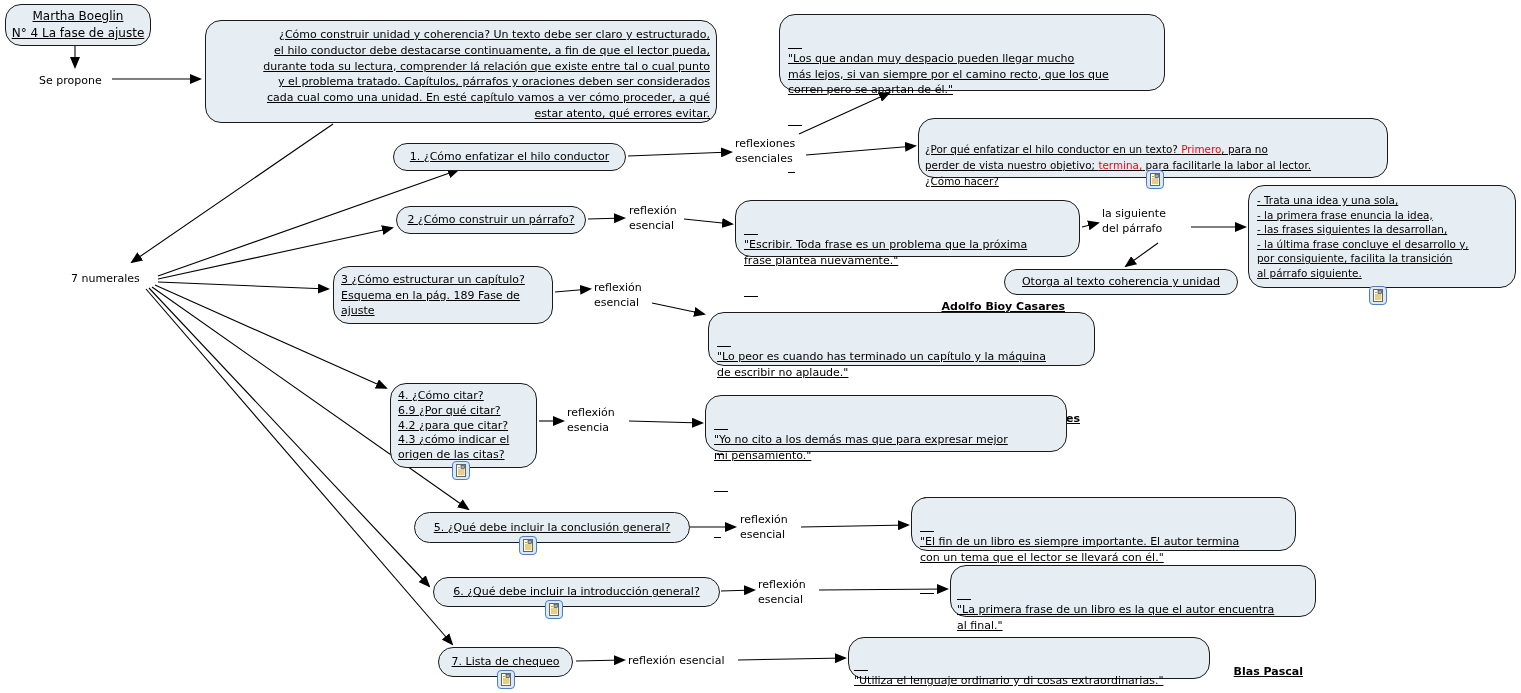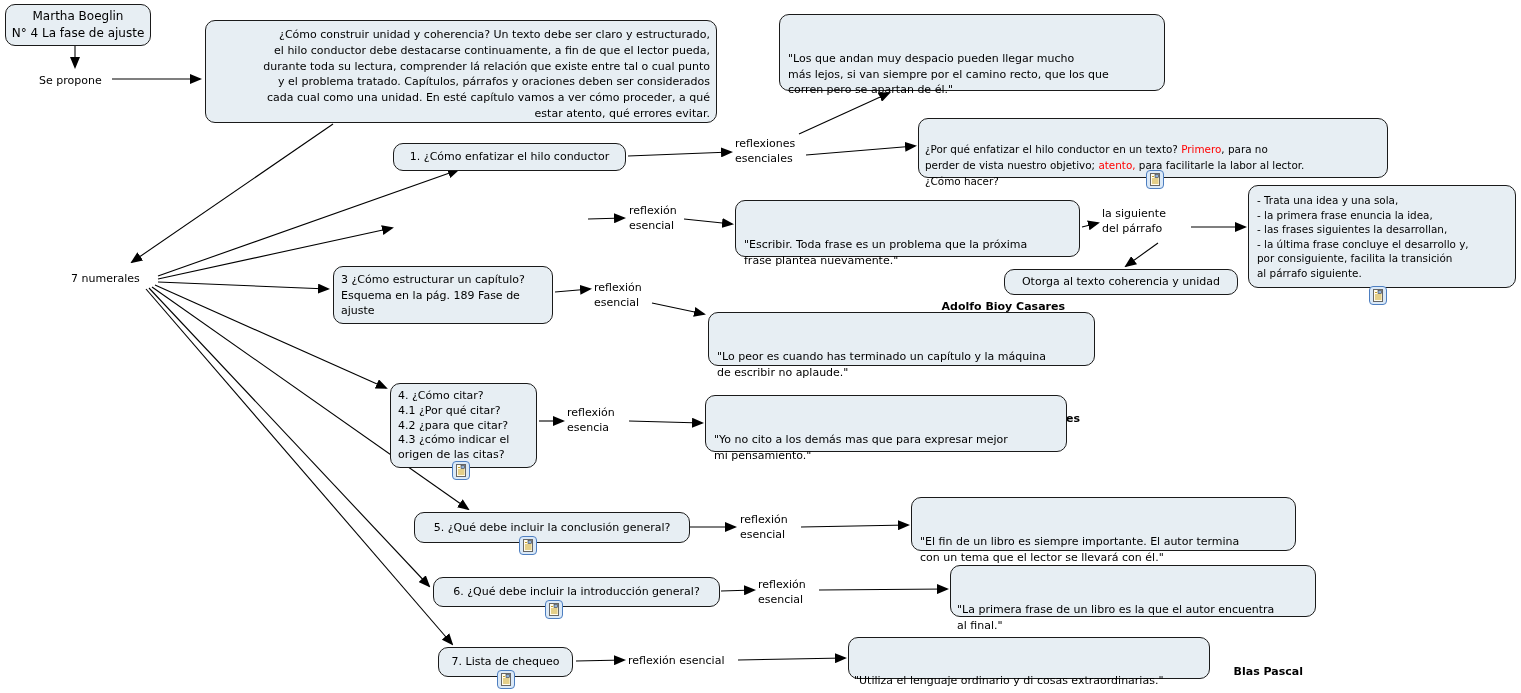--- a/index.html
+++ b/index.html
@@ -2,21 +2,21 @@
 <html><head>
 <meta charset="utf-8">
 <style>
   * { box-sizing: border-box; }
   html,body { margin:0; padding:0; background:#ffffff; }
   body { font-family:"DejaVu Sans","Liberation Sans",sans-serif; }
   .canvas { position:relative; width:1521px; height:693px; background:#ffffff; overflow:hidden; }
   .arrows { position:absolute; left:0; top:0; width:1521px; height:693px; }
   .box {
     position:absolute; background:#e7eef3; border:1px solid #1a1a1a;
-    border-radius:10px; font-size:11px; line-height:15.5px; color:#000;
+    border-radius:16px; font-size:11px; line-height:15.5px; color:#000;text-decoration:underline;
   }
   .center { display:flex; align-items:center; justify-content:center; text-align:center; white-space:pre; }
   .ml { padding:5px 7px; white-space:pre; }
   .quote { padding:5px 8px; white-space:pre; }
   .quote .qa { font-weight:bold; text-align:right; padding-right:6px; white-space:pre; }
   .lbl { position:absolute; font-size:11px; line-height:15px; color:#000; white-space:pre; text-align:left; background:#fff; padding:0 1px; }
   .ricon { position:absolute; width:18px; height:19px; display:block; }
   .title-node { font-size:12px; line-height:17px; }
   .redbox { font-size:10.4px; line-height:16px; padding:22px 6px; white-space:pre-line; }
   .dashbox { font-size:10.4px; line-height:14.6px; padding:7px 8px; white-space:pre; }
@@ -97,34 +97,35 @@
 estar atento, qué errores evitar.</div>
 
   <div class="box quote" style="left:779px;top:14px;width:386px;height:77px;">
     <div>"Los que andan muy despacio pueden llegar mucho
 más lejos, si van siempre por el camino recto, que los que
 corren pero se apartan de él."</div>
     <div class="qa">Rene Descartes</div>
   </div>
 
   <div class="box center" style="left:393px;top:143px;width:233px;height:28px;">1. ¿Cómo enfatizar el hilo conductor</div>
+  <div class="box center" style="left:396px;top:206px;width:190px;height:28px;">2 ¿Cómo construir un párrafo?</div>
   <div class="box ml" style="left:333px;top:266px;width:220px;height:58px;">3 ¿Cómo estructurar un capítulo?
 Esquema en la pág. 189 Fase de
 ajuste</div>
   <div class="box ml" style="left:390px;top:383px;width:147px;height:85px;line-height:14.8px;">4. ¿Cómo citar?
-4.1 ¿Por qué citar?
+6.9 ¿Por qué citar?
 4.2 ¿para que citar?
 4.3 ¿cómo indicar el
 origen de las citas?</div>
   <div class="box center" style="left:414px;top:512px;width:276px;height:31px;">5. ¿Qué debe incluir la conclusión general?</div>
   <div class="box center" style="left:433px;top:577px;width:287px;height:30px;">6. ¿Qué debe incluir la introducción general?</div>
   <div class="box center" style="left:438px;top:647px;width:135px;height:30px;">7. Lista de chequeo</div>
 
   <div class="box redbox" style="left:918px;top:118px;width:470px;height:60px;"><span>¿Por qué enfatizar el hilo conductor en un texto? </span><span style="color: rgb(255, 0, 0);">Primero</span><span>, para no
-perder de vista nuestro objetivo; </span><span style="color: rgb(255, 0, 0);">atento,</span><span> para facilitarle la labor al lector.
+perder de vista nuestro objetivo; </span><span style="color: rgb(255, 0, 0);">termina,</span><span> para facilitarle la labor al lector.
 ¿Cómo hacer?</span></div>
 
   <div class="box quote" style="left:735px;top:200px;width:345px;height:57px;">
     <div>"Escribir. Toda frase es un problema que la próxima
 frase plantea nuevamente."</div>
     <div class="qa">Adolfo Bioy Casares</div>
   </div>
 
   <div class="box center" style="left:1004px;top:269px;width:234px;height:26px;">Otorga al texto coherencia y unidad</div>
 

